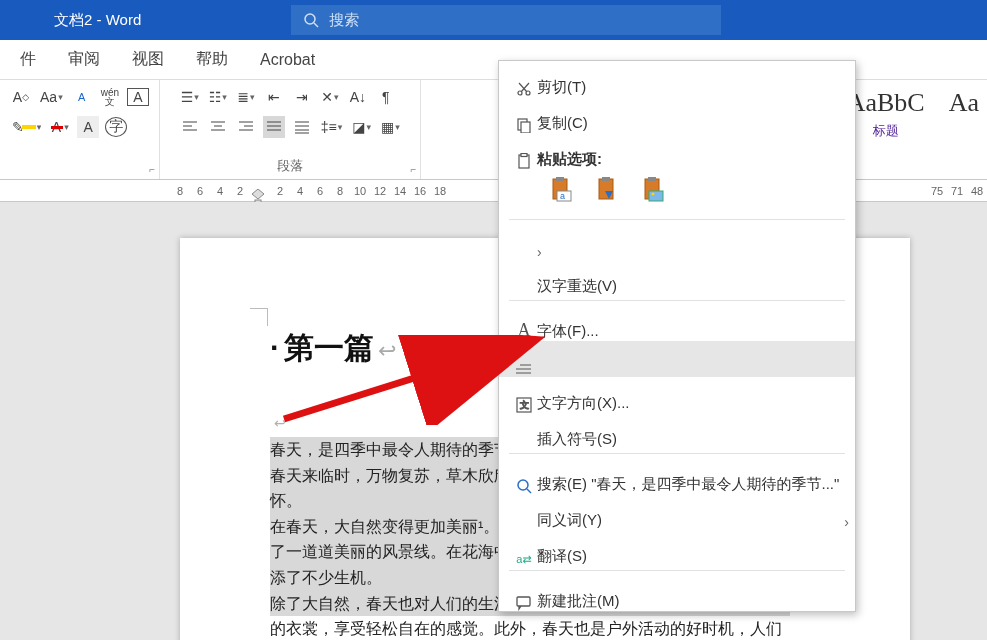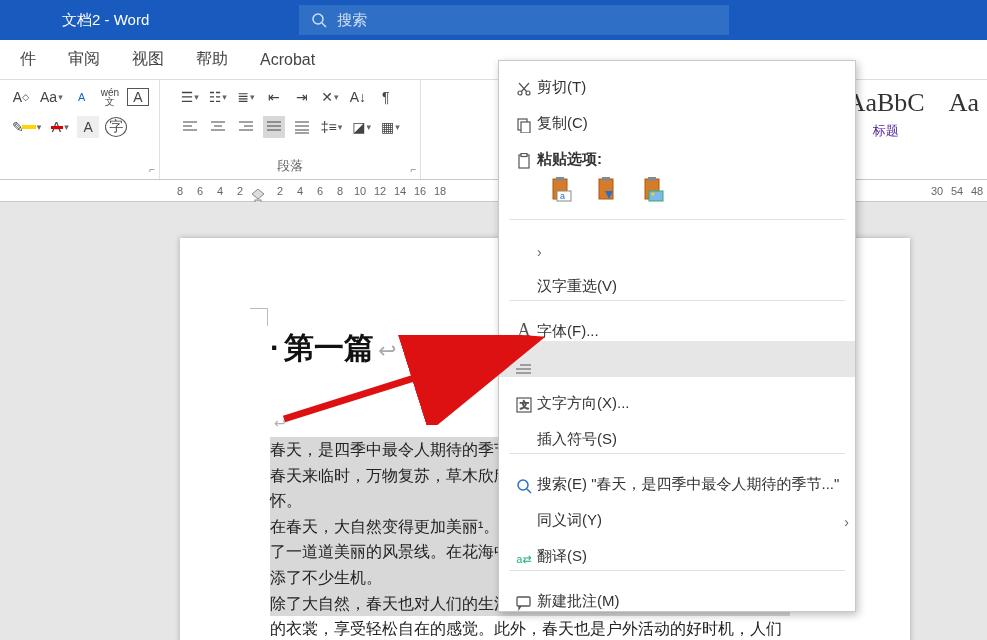--- a/index.html
+++ b/index.html
@@ -12,21 +12,21 @@
     overflow: hidden;
     position: relative;
   }
   
   .titlebar {
     background: #185abd;
     color: #fff;
     height: 40px;
     display: flex;
     align-items: center;
-    padding: 0 32px;
+    padding: 0 24px;
   }
   .titlebar .title { font-size: 15px; margin-left: 30px; }
   .searchbox {
     margin-left: 150px;
     display: flex;
     align-items: center;
     width: 430px;
     height: 30px;
     background: #2f6fc6;
     color: #cfe0f5;
@@ -322,22 +322,22 @@
   <span class="tick">2</span>
   <span class="tick">4</span>
   <span class="tick">6</span>
   <span class="tick">8</span>
   <span class="tick">10</span>
   <span class="tick">12</span>
   <span class="tick">14</span>
   <span class="tick">16</span>
   <span class="tick">18</span>
   <span style="flex:1;"></span>
-  <span class="tick">30</span>
-  <span class="tick">54</span>
+  <span class="tick">75</span>
+  <span class="tick">71</span>
   <span class="tick">48</span>
 </div>
 
 <div class="workspace">
   <div class="page">
     <div class="corner-mark"></div>
     <h1><span>第一篇</span><span class="pilcrow">↩</span></h1>
     <div class="pilcrow-mark">↩</div>
     <p class="selected">春天，是四季中最令人期待的季节之</p>
     <p class="selected">春天来临时，万物复苏，草木欣欣向荣</p>

